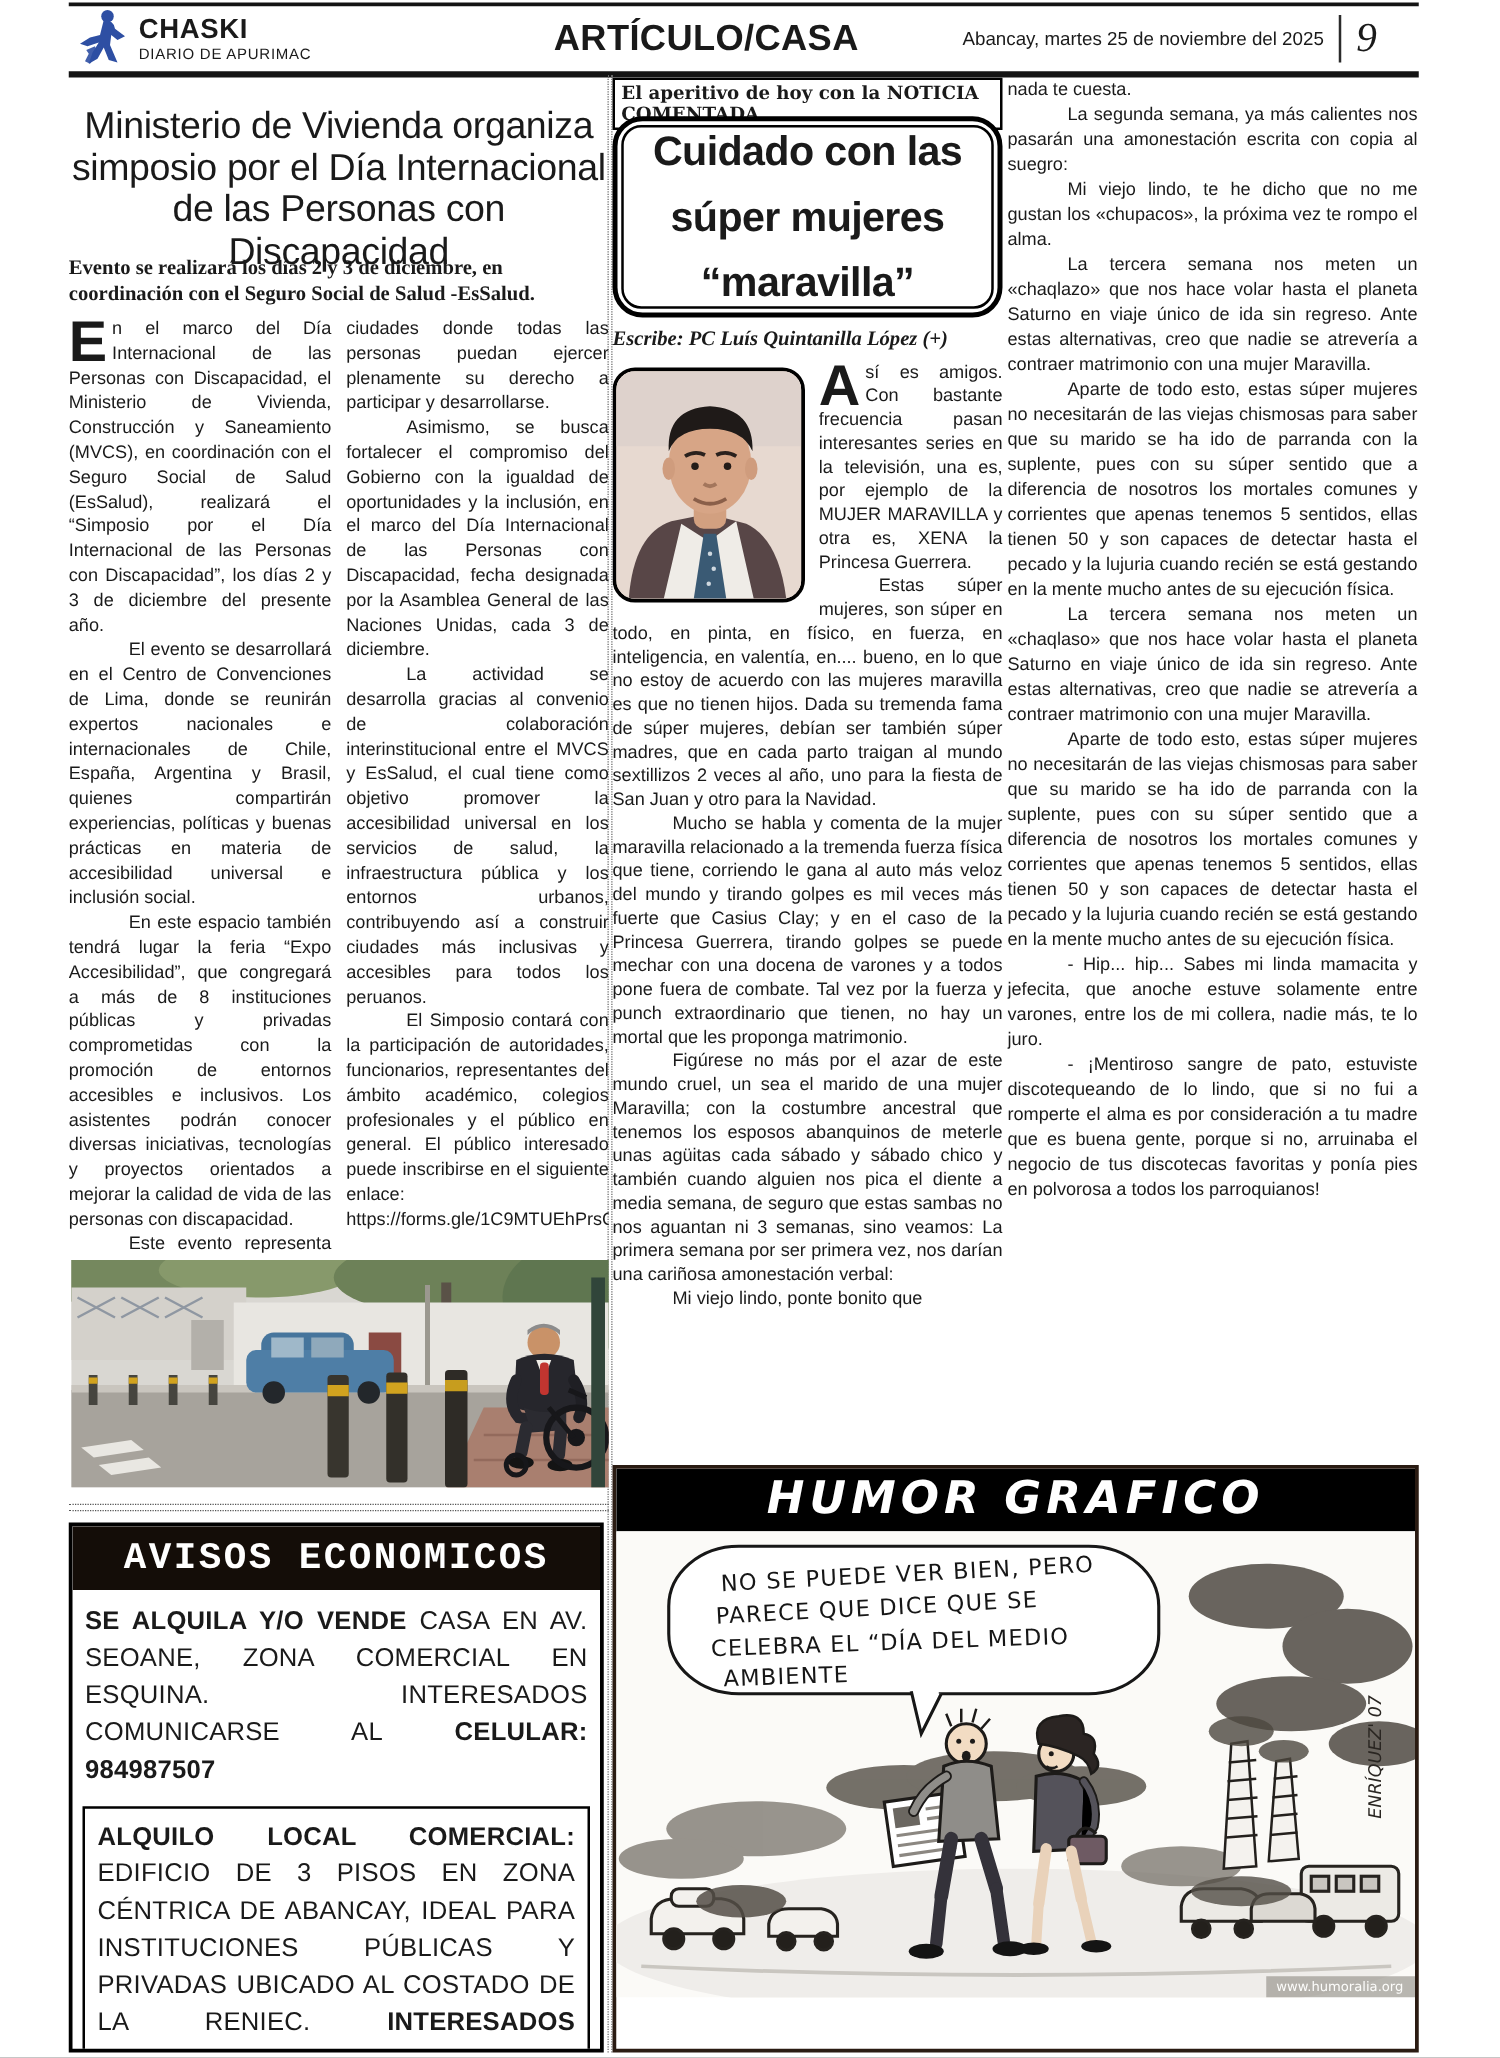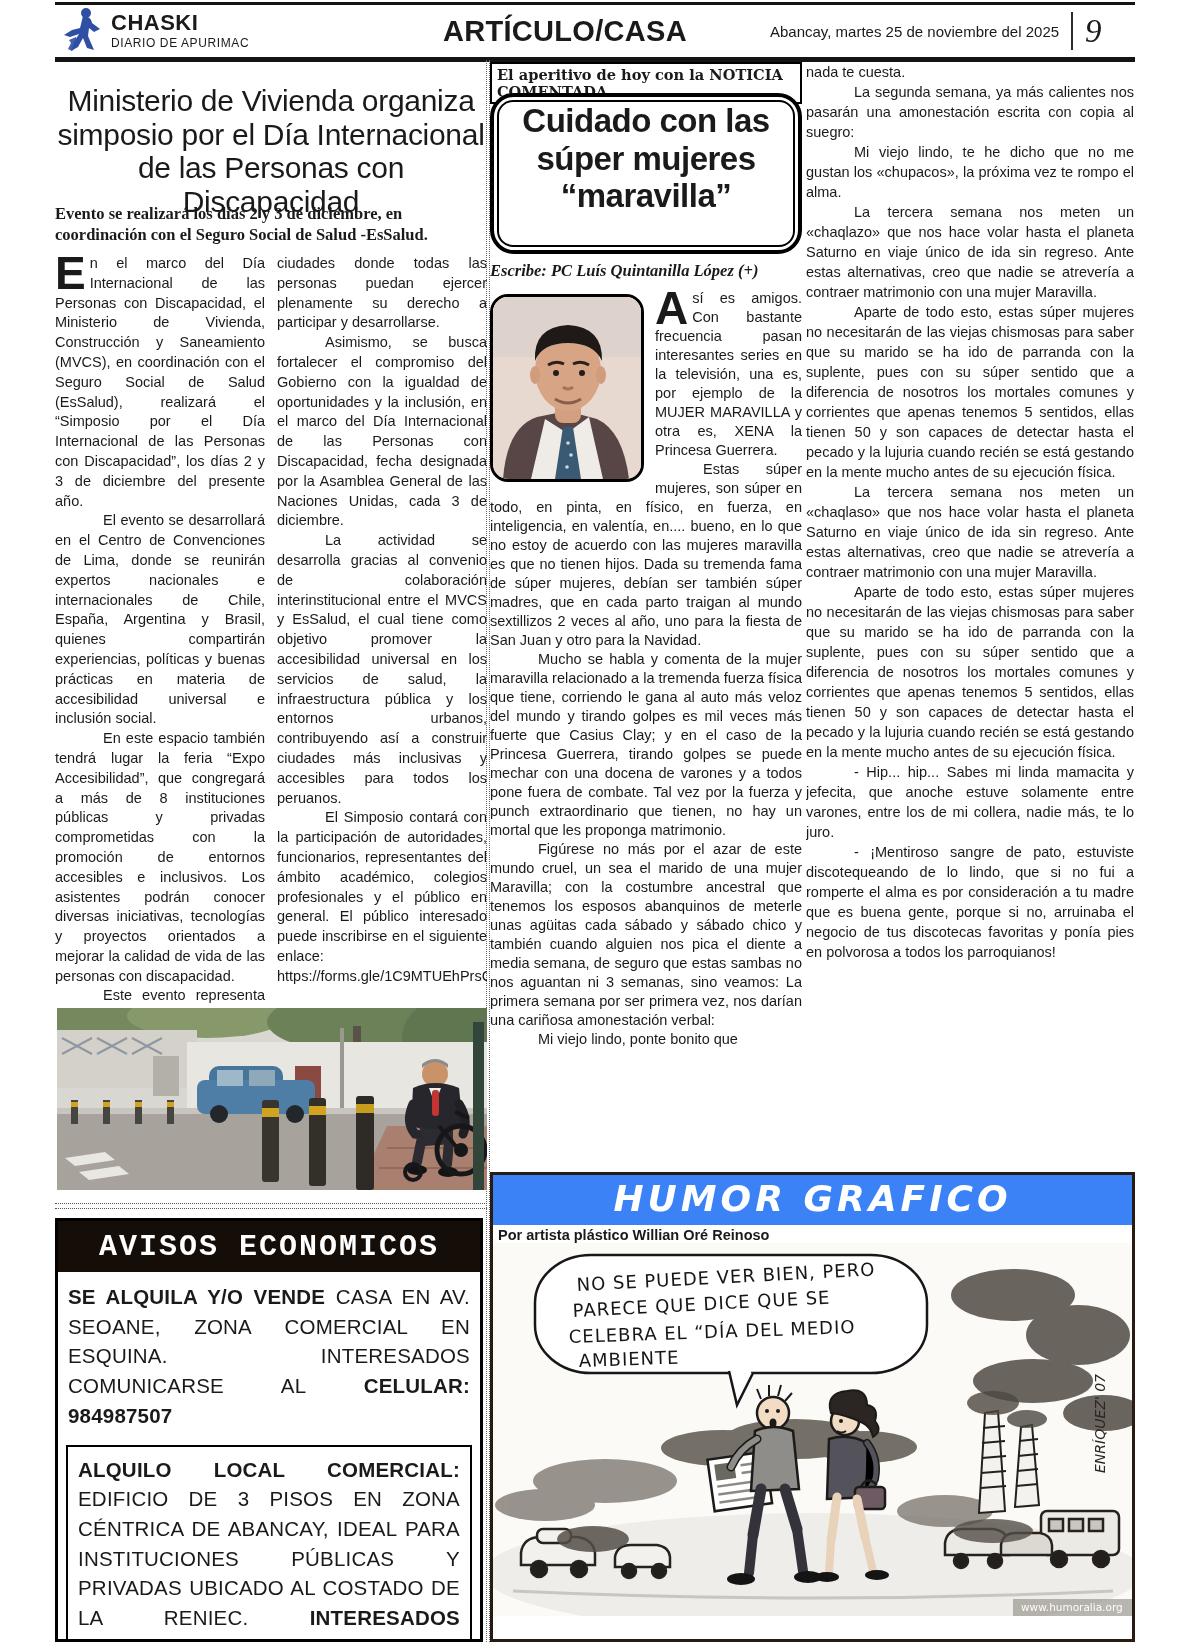--- a/index.html
+++ b/index.html
@@ -51,37 +51,37 @@
           font-size:20.5px;line-height:1.45;text-align:justify;letter-spacing:.2px;}
   .av-b{font-weight:bold;}
 
   
   .kicker{position:absolute;left:490px;top:62px;width:312px;box-sizing:border-box;
           border:2px solid #000;font-family:"DejaVu Serif",serif;font-weight:bold;
           font-size:14.6px;padding:2px 5px;background:#fff;}
   .tbox{position:absolute;left:490px;top:93px;width:312px;height:161px;box-sizing:border-box;
         border:4px solid #000;border-radius:24px;padding:3px;background:#fff;}
   .tbox-inner{border:2px solid #000;border-radius:16px;height:100%;box-sizing:border-box;
-              display:flex;flex-direction:column;justify-content:flex-start;text-align:center;
+              display:flex;flex-direction:column;justify-content:space-between;text-align:center;
               font-weight:bold;font-size:33px;line-height:1.14;letter-spacing:-.5px;}
   .byline{position:absolute;left:490px;top:261px;width:315px;
           font-family:"Liberation Serif",serif;font-weight:bold;font-style:italic;font-size:16.5px;}
   .m-body{position:absolute;left:490px;top:289px;width:312px;height:880px;
           font-size:14.5px;line-height:19px;text-align:justify;overflow:hidden;}
   .portrait{float:left;width:148px;height:182px;margin:5px 11px 4px 0;
             border:3px solid #000;border-radius:18px;overflow:hidden;background:#e9dcd2;}
   .portrait svg{display:block;}
 
   .r-col{position:absolute;left:806px;top:62px;width:328px;height:1102px;
          font-size:14.5px;line-height:20px;text-align:justify;overflow:hidden;}
 
   
   .humor{position:absolute;left:490px;top:1172px;width:645px;height:470px;
          border:3px solid #2a1b12;box-sizing:border-box;background:#fff;overflow:hidden;}
-  .hu-banner{background:#3b82f6;color:#fff;text-align:center;
+  .hu-banner{background:#000000;color:#fff;text-align:center;
              font-family:"DejaVu Sans",sans-serif;font-style:italic;font-weight:bold;
              font-size:36px;letter-spacing:4px;padding:3px 0 6px;}
   .hu-byline{font-size:14.5px;font-weight:bold;padding:2px 5px 0;}
   .cartoon{width:639px;height:373px;}
 </style>
 </head>
 <body>
 
 <div class="page">
 
@@ -269,21 +269,20 @@
     <p class="ind">La tercera semana nos meten un «chaqlazo» que nos hace volar hasta el planeta Saturno en viaje único de ida sin regreso. Ante estas alternativas, creo que nadie se atrevería a contraer matrimonio con una mujer Maravilla.</p>
     <p class="ind">Aparte de todo esto, estas súper mujeres no necesitarán de las viejas chismosas para saber que su marido se ha ido de parranda con la suplente, pues con su súper sentido que a diferencia de nosotros los mortales comunes y corrientes que apenas tenemos 5 sentidos, ellas tienen 50 y son capaces de detectar hasta el pecado y la lujuria cuando recién se está gestando en la mente mucho antes de su ejecución física.</p>
     <p class="ind">La tercera semana nos meten un «chaqlaso» que nos hace volar hasta el planeta Saturno en viaje único de ida sin regreso. Ante estas alternativas, creo que nadie se atrevería a contraer matrimonio con una mujer Maravilla.</p>
     <p class="ind">Aparte de todo esto, estas súper mujeres no necesitarán de las viejas chismosas para saber que su marido se ha ido de parranda con la suplente, pues con su súper sentido que a diferencia de nosotros los mortales comunes y corrientes que apenas tenemos 5 sentidos, ellas tienen 50 y son capaces de detectar hasta el pecado y la lujuria cuando recién se está gestando en la mente mucho antes de su ejecución física.</p>
     <p class="ind">- Hip... hip... Sabes mi linda mamacita y jefecita, que anoche estuve solamente entre varones, entre los de mi collera, nadie más, te lo juro.</p>
     <p class="ind">- ¡Mentiroso sangre de pato, estuviste discotequeando de lo lindo, que si no fui a romperte el alma es por consideración a tu madre que es buena gente, porque si no, arruinaba el negocio de tus discotecas favoritas y ponía pies en polvorosa a todos los parroquianos!</p>
   </div>
 
   <div class="humor">
     <div class="hu-banner">HUMOR GRAFICO</div>
-    <div class="hu-byline">Por artista plástico Willian Oré Reinoso</div>
     <div class="cartoon">
       <svg width="639" height="373" viewBox="0 0 639 373">
         <rect width="639" height="373" fill="#fbfaf7"></rect>
         <ellipse cx="320" cy="330" rx="330" ry="60" fill="#efedea"></ellipse>
 
         <g>
           <rect x="42" y="12" width="392" height="118" rx="56" ry="48" fill="#ffffff" stroke="#171717" stroke-width="2.5"></rect>
           <path d="M236,128 l8,34 l16,-32" fill="#ffffff" stroke="#171717" stroke-width="2.5"></path>
           <rect x="240" y="126" width="18" height="5" fill="#ffffff"></rect>
           <g font-family="DejaVu Sans, sans-serif" font-size="18" fill="#161616" letter-spacing="1">

